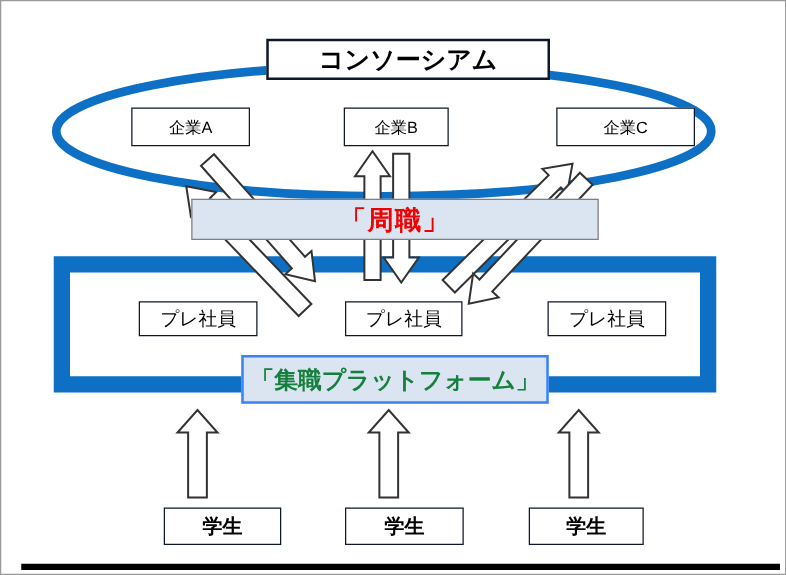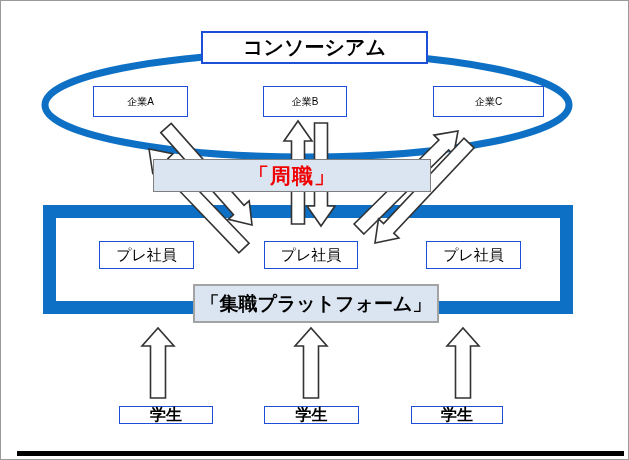--- a/index.html
+++ b/index.html
@@ -4,48 +4,48 @@
 <style>
   html,body{margin:0;padding:0;background:#fff;}
   #canvas{
     position:relative;width:629px;height:460px;background:#ffffff;
     border:1px solid #9a9a9a;box-sizing:border-box;overflow:hidden;
     font-family:"Liberation Sans", sans-serif;
   }
   .layer{position:absolute;left:0;top:0;pointer-events:none;}
   .box{
     position:absolute;display:flex;align-items:center;justify-content:center;
-    background:#ffffff;border:2px solid #1d4ed8;box-sizing:border-box;
-    color:#000;text-align:center;white-space:nowrap;
+    background:#ffffff;border:2px solid #0f172a;box-sizing:border-box;
+    color:#000;text-align:center;white-space:nowrap;margin-left:12px;
   }
   .thin{border-width:1.5px;}
   .consortium{left:200px;top:30px;width:227px;height:33px;font-size:20px;font-weight:700;z-index:2;}
-  .company{top:85px;height:31px;font-size:10px;font-weight:400;z-index:2;}
+  .company{top:85px;height:31px;font-size:13px;font-weight:400;z-index:2;}
   .company.a{left:92px;width:95px;}
   .company.b{left:262px;width:84px;}
   .company.c{left:432px;width:111px;}
   .pre{top:240px;height:28px;font-size:15px;font-weight:400;z-index:2;}
   .pre.p1{left:98px;width:95px;}
   .pre.p2{left:263px;width:94px;}
   .pre.p3{left:425px;width:95px;}
-  .student{top:405px;height:18px;font-size:16px;font-weight:700;z-index:2;}
+  .student{top:405px;height:30px;font-size:16px;font-weight:700;z-index:2;}
   .student.s1{left:118px;width:94px;}
   .student.s2{left:263px;width:95px;}
   .student.s3{left:410px;width:92px;}
   .band{
-    position:absolute;left:152px;top:158px;width:278px;height:33px;
+    position:absolute;left:152px;top:158px;width:326px;height:33px;
     background:#dbe5f1;border:1.5px solid #7f7f7f;box-sizing:border-box;
     display:flex;align-items:center;justify-content:center;
     color:#f00000;font-size:21px;font-weight:700;z-index:4;letter-spacing:1px;
   }
   .platform{
     position:absolute;left:192px;top:283px;width:246px;height:39px;
-    background:#dbe5f1;border:2px solid #a3a3a3;box-sizing:border-box;
+    background:#dbe5f1;border:2px solid #3b82f6;box-sizing:border-box;
     display:flex;align-items:center;justify-content:center;
-    color:#000000;font-size:19px;font-weight:700;z-index:4;
+    color:#15803d;font-size:19px;font-weight:700;z-index:4;
   }
   .bluerect{
     position:absolute;left:42px;top:204px;width:530px;height:109px;
     border:13px solid #0d70c5;box-sizing:border-box;background:transparent;z-index:1;
   }
   .baseline{position:absolute;left:16px;top:450px;width:607px;height:5px;background:#000;z-index:2;}
 </style>
 </head>
 <body>
 

